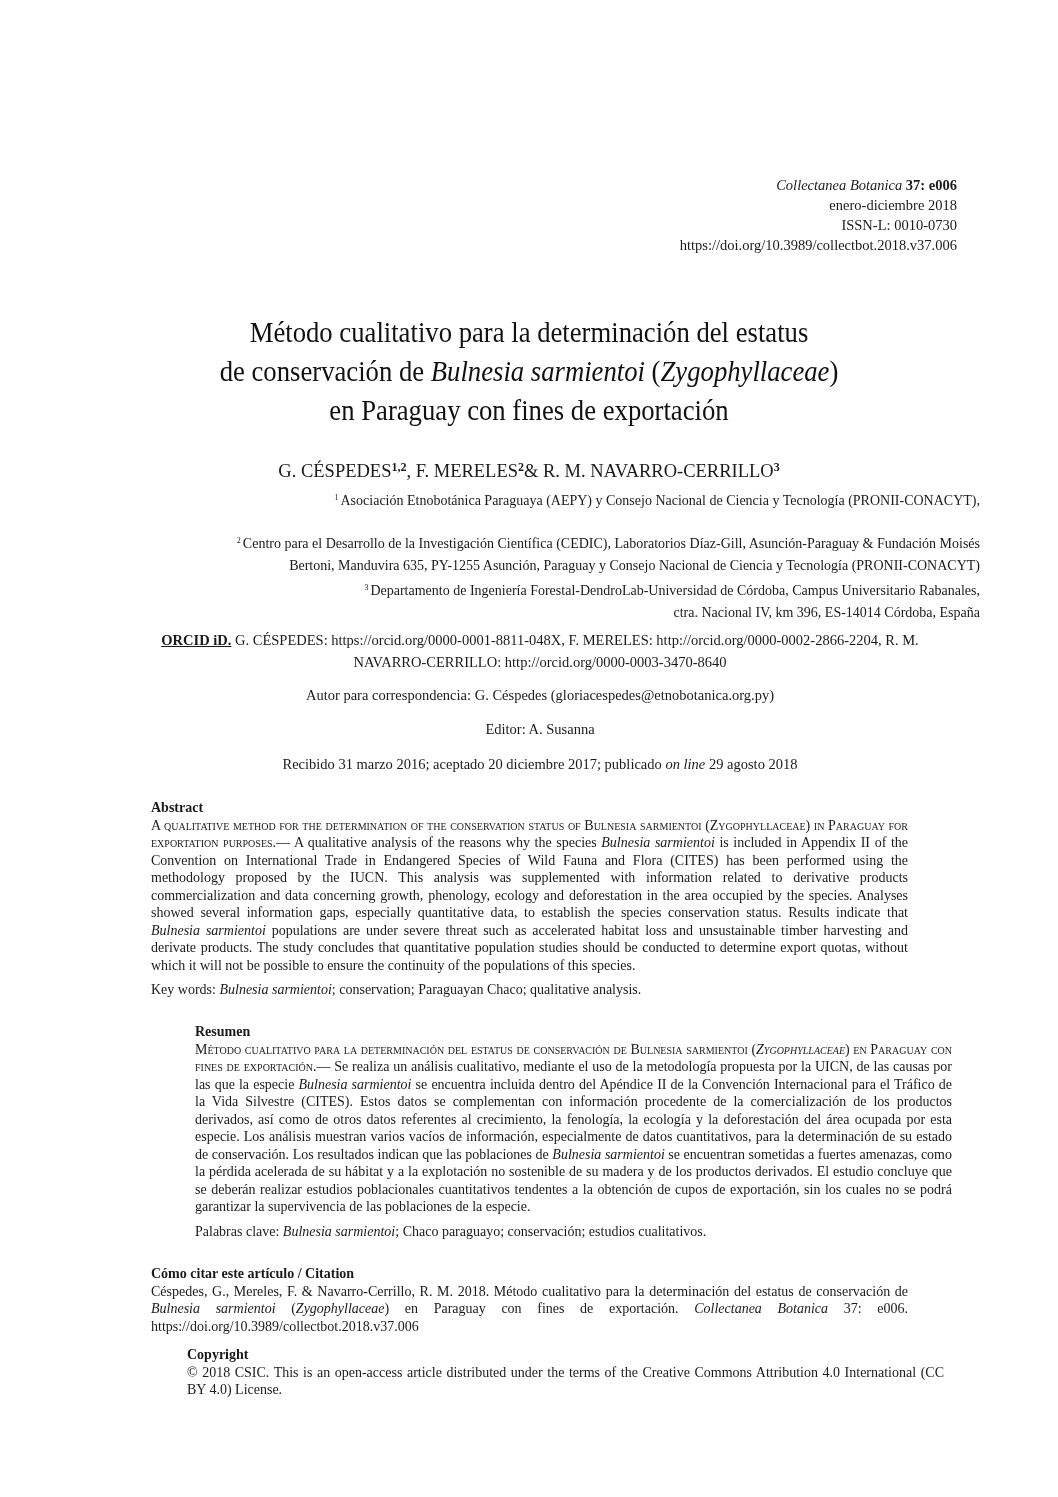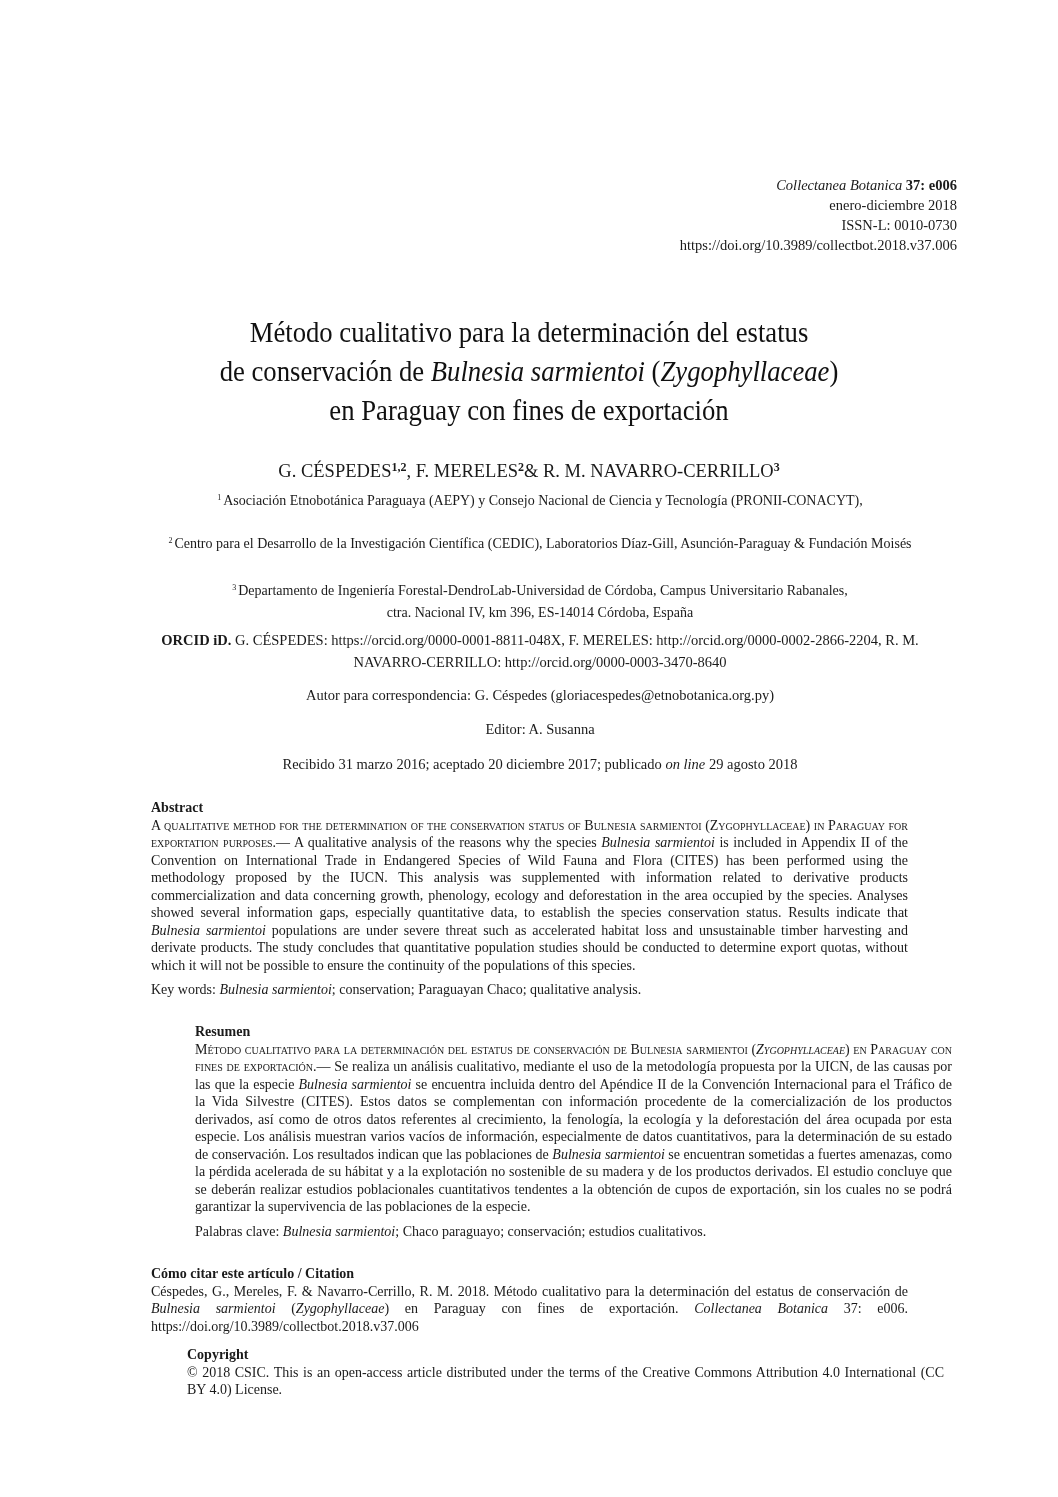--- a/index.html
+++ b/index.html
@@ -18,29 +18,29 @@
     font-size: 29px; line-height: 39px; color: #111;
     transform: scaleX(0.92); transform-origin: 529px 0;
   }
   .title i { font-style: italic; }
   .authors {
     position: absolute; left: 0; width: 1058px; top: 455px; text-align: center;
     font-size: 18.5px; line-height: 24px;
   }
   .authors sup { font-size: 12px; vertical-align: 6px; font-weight: bold; }
   .affil {
-    position: absolute; left: 100px; width: 880px; text-align: center;
+    position: absolute; left: 100px; width: 880px; text-align: right;
     font-size: 14px; line-height: 22px;
   }
   .affil sup { font-size: 8px; vertical-align: 5px; margin-right: 2px; }
   .centered {
     position: absolute; left: 100px; width: 880px; text-align: center;
     font-size: 14.5px; line-height: 22px;
   }
-  .centered b { font-weight: bold; }
+  .centered b { font-weight: bold; text-decoration: underline; }
   .section {
     position: absolute; left: 151px; width: 757px;
     font-size: 14px; line-height: 17.5px; text-align: justify;
   }
   .section .heading { font-weight: bold; font-size: 14px; }
   .sc { font-variant: small-caps; }
   .para { margin: 0; }
   .kw { margin-top: 7px; }
   i { font-style: italic; }
 </style>
@@ -65,20 +65,21 @@
 
 <div class="authors">
   <span><span>G. CÉSPEDES</span><sup>1,2</sup><span>, </span></span><span><span>F. MERELES</span><sup>2</sup><span>&amp; </span></span><span><span>R. M. NAVARRO-CERRILLO</span><sup>3</sup></span>
 </div>
 
 <div class="affil" style="top:487px;">
   <div><sup>1</sup><span>Asociación Etnobotánica Paraguaya (AEPY) y Consejo Nacional de Ciencia y Tecnología (PRONII-CONACYT),</span></div>
 </div>
 <div class="affil" style="top:530px;">
   <div><sup>2</sup><span>Centro para el Desarrollo de la Investigación Científica (CEDIC), Laboratorios Díaz-Gill, Asunción-Paraguay &amp; Fundación Moisés</span></div>
+  <div>Bertoni, Manduvira 635, PY-1255 Asunción, Paraguay y Consejo Nacional de Ciencia y Tecnología (PRONII-CONACYT)</div>
 </div>
 <div class="affil" style="top:577px;">
   <div><sup>3</sup><span>Departamento de Ingeniería Forestal-DendroLab-Universidad de Córdoba, Campus Universitario Rabanales,</span></div>
   <div>ctra. Nacional IV, km 396, ES-14014 Córdoba, España</div>
 </div>
 
 <div class="centered" style="top:629px;">
   <div><b>ORCID iD.</b><span> G. CÉSPEDES: https://orcid.org/0000-0001-8811-048X, F. MERELES: http://orcid.org/0000-0002-2866-2204, R. M.</span></div>
   <div>NAVARRO-CERRILLO: http://orcid.org/0000-0003-3470-8640</div>
 </div>

